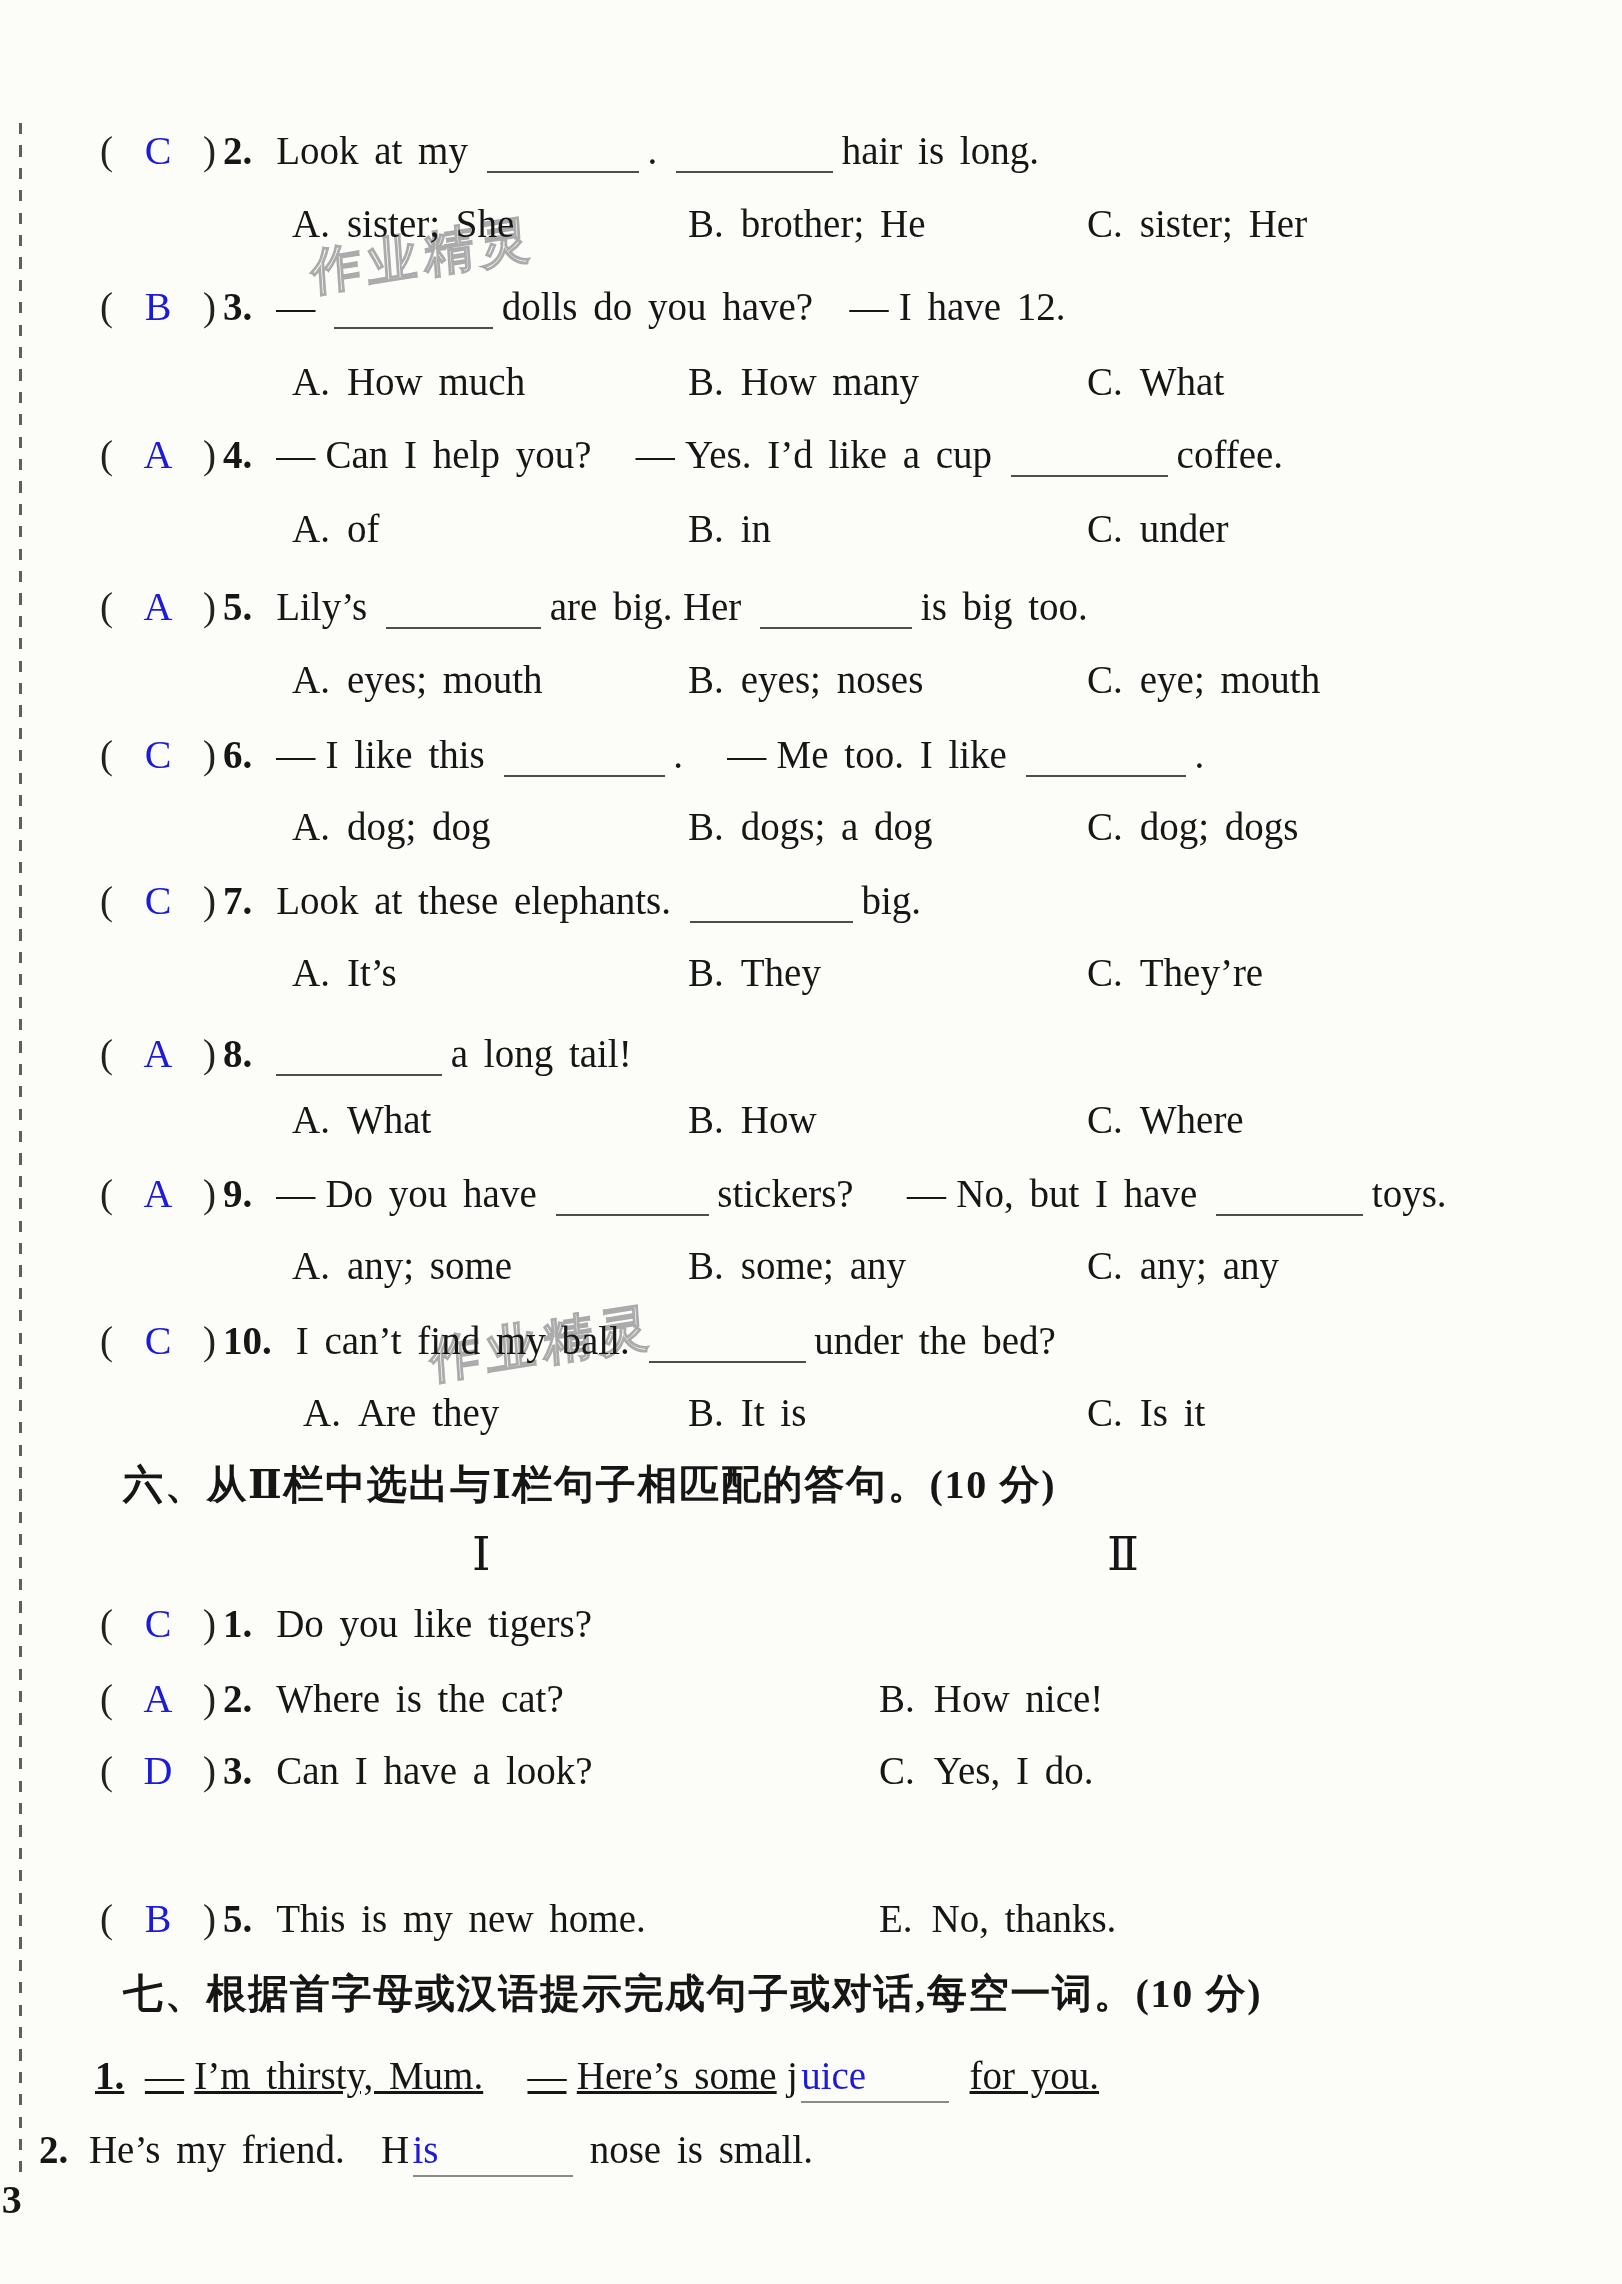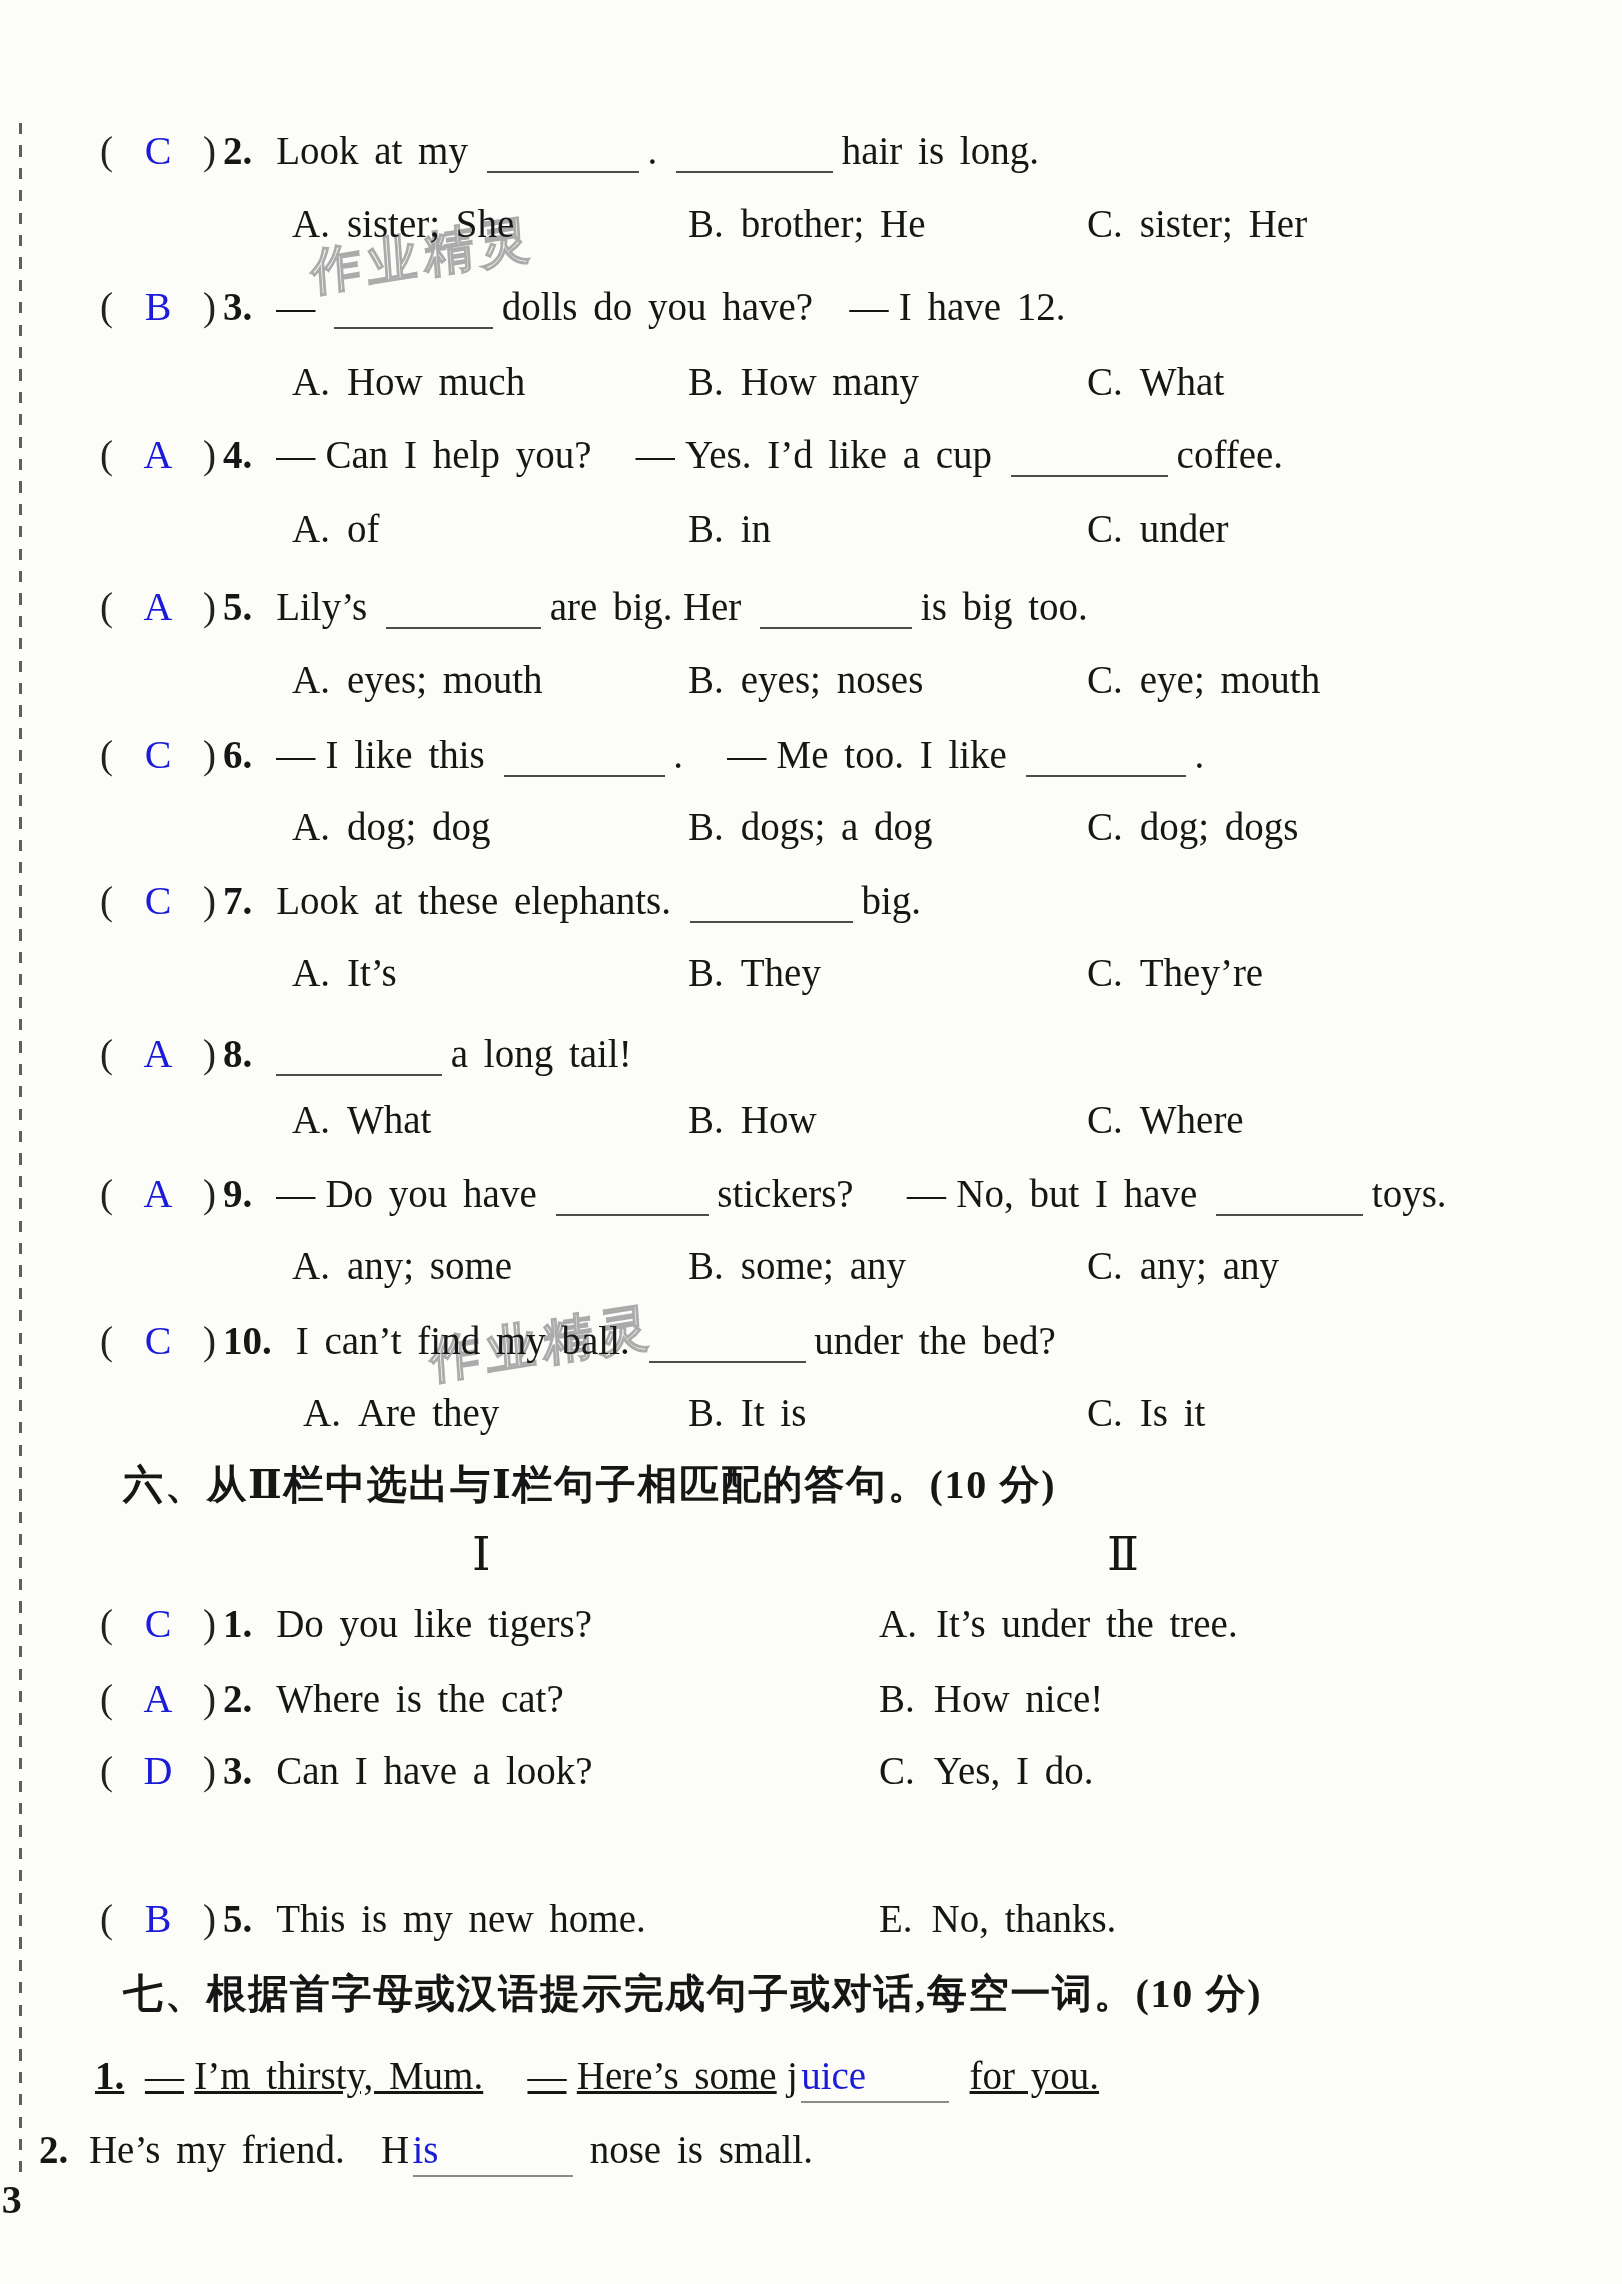--- a/index.html
+++ b/index.html
@@ -163,21 +163,20 @@
 
   <div class="title" style="top:1460px;">六、从Ⅱ栏中选出与Ⅰ栏句子相匹配的答句。(10 分)</div>
 
   <div class="row" style="top:1527px; line-height:53px;">
     <span class="roman roman1">Ⅰ</span>
     <span class="roman roman2">Ⅱ</span>
   </div>
 
   <div class="row indent" style="top:1599px;">
     <span class="par">(</span><span class="ans">C</span><span class="par">)</span><span class="qnum">1.</span><span>Do you like tigers?</span>
-    <span class="m-right"><span class="rlabel">A.</span><span>It’s under the tree.</span></span>
   </div>
   <div class="row indent" style="top:1674px;">
     <span class="par">(</span><span class="ans">A</span><span class="par">)</span><span class="qnum">2.</span><span>Where is the cat?</span>
     <span class="m-right"><span class="rlabel">B.</span><span>How nice!</span></span>
   </div>
   <div class="row indent" style="top:1746px;">
     <span class="par">(</span><span class="ans">D</span><span class="par">)</span><span class="qnum">3.</span><span>Can I have a look?</span>
     <span class="m-right"><span class="rlabel">C.</span><span>Yes, I do.</span></span>
   </div>
   <div class="row indent" style="top:1894px;">

